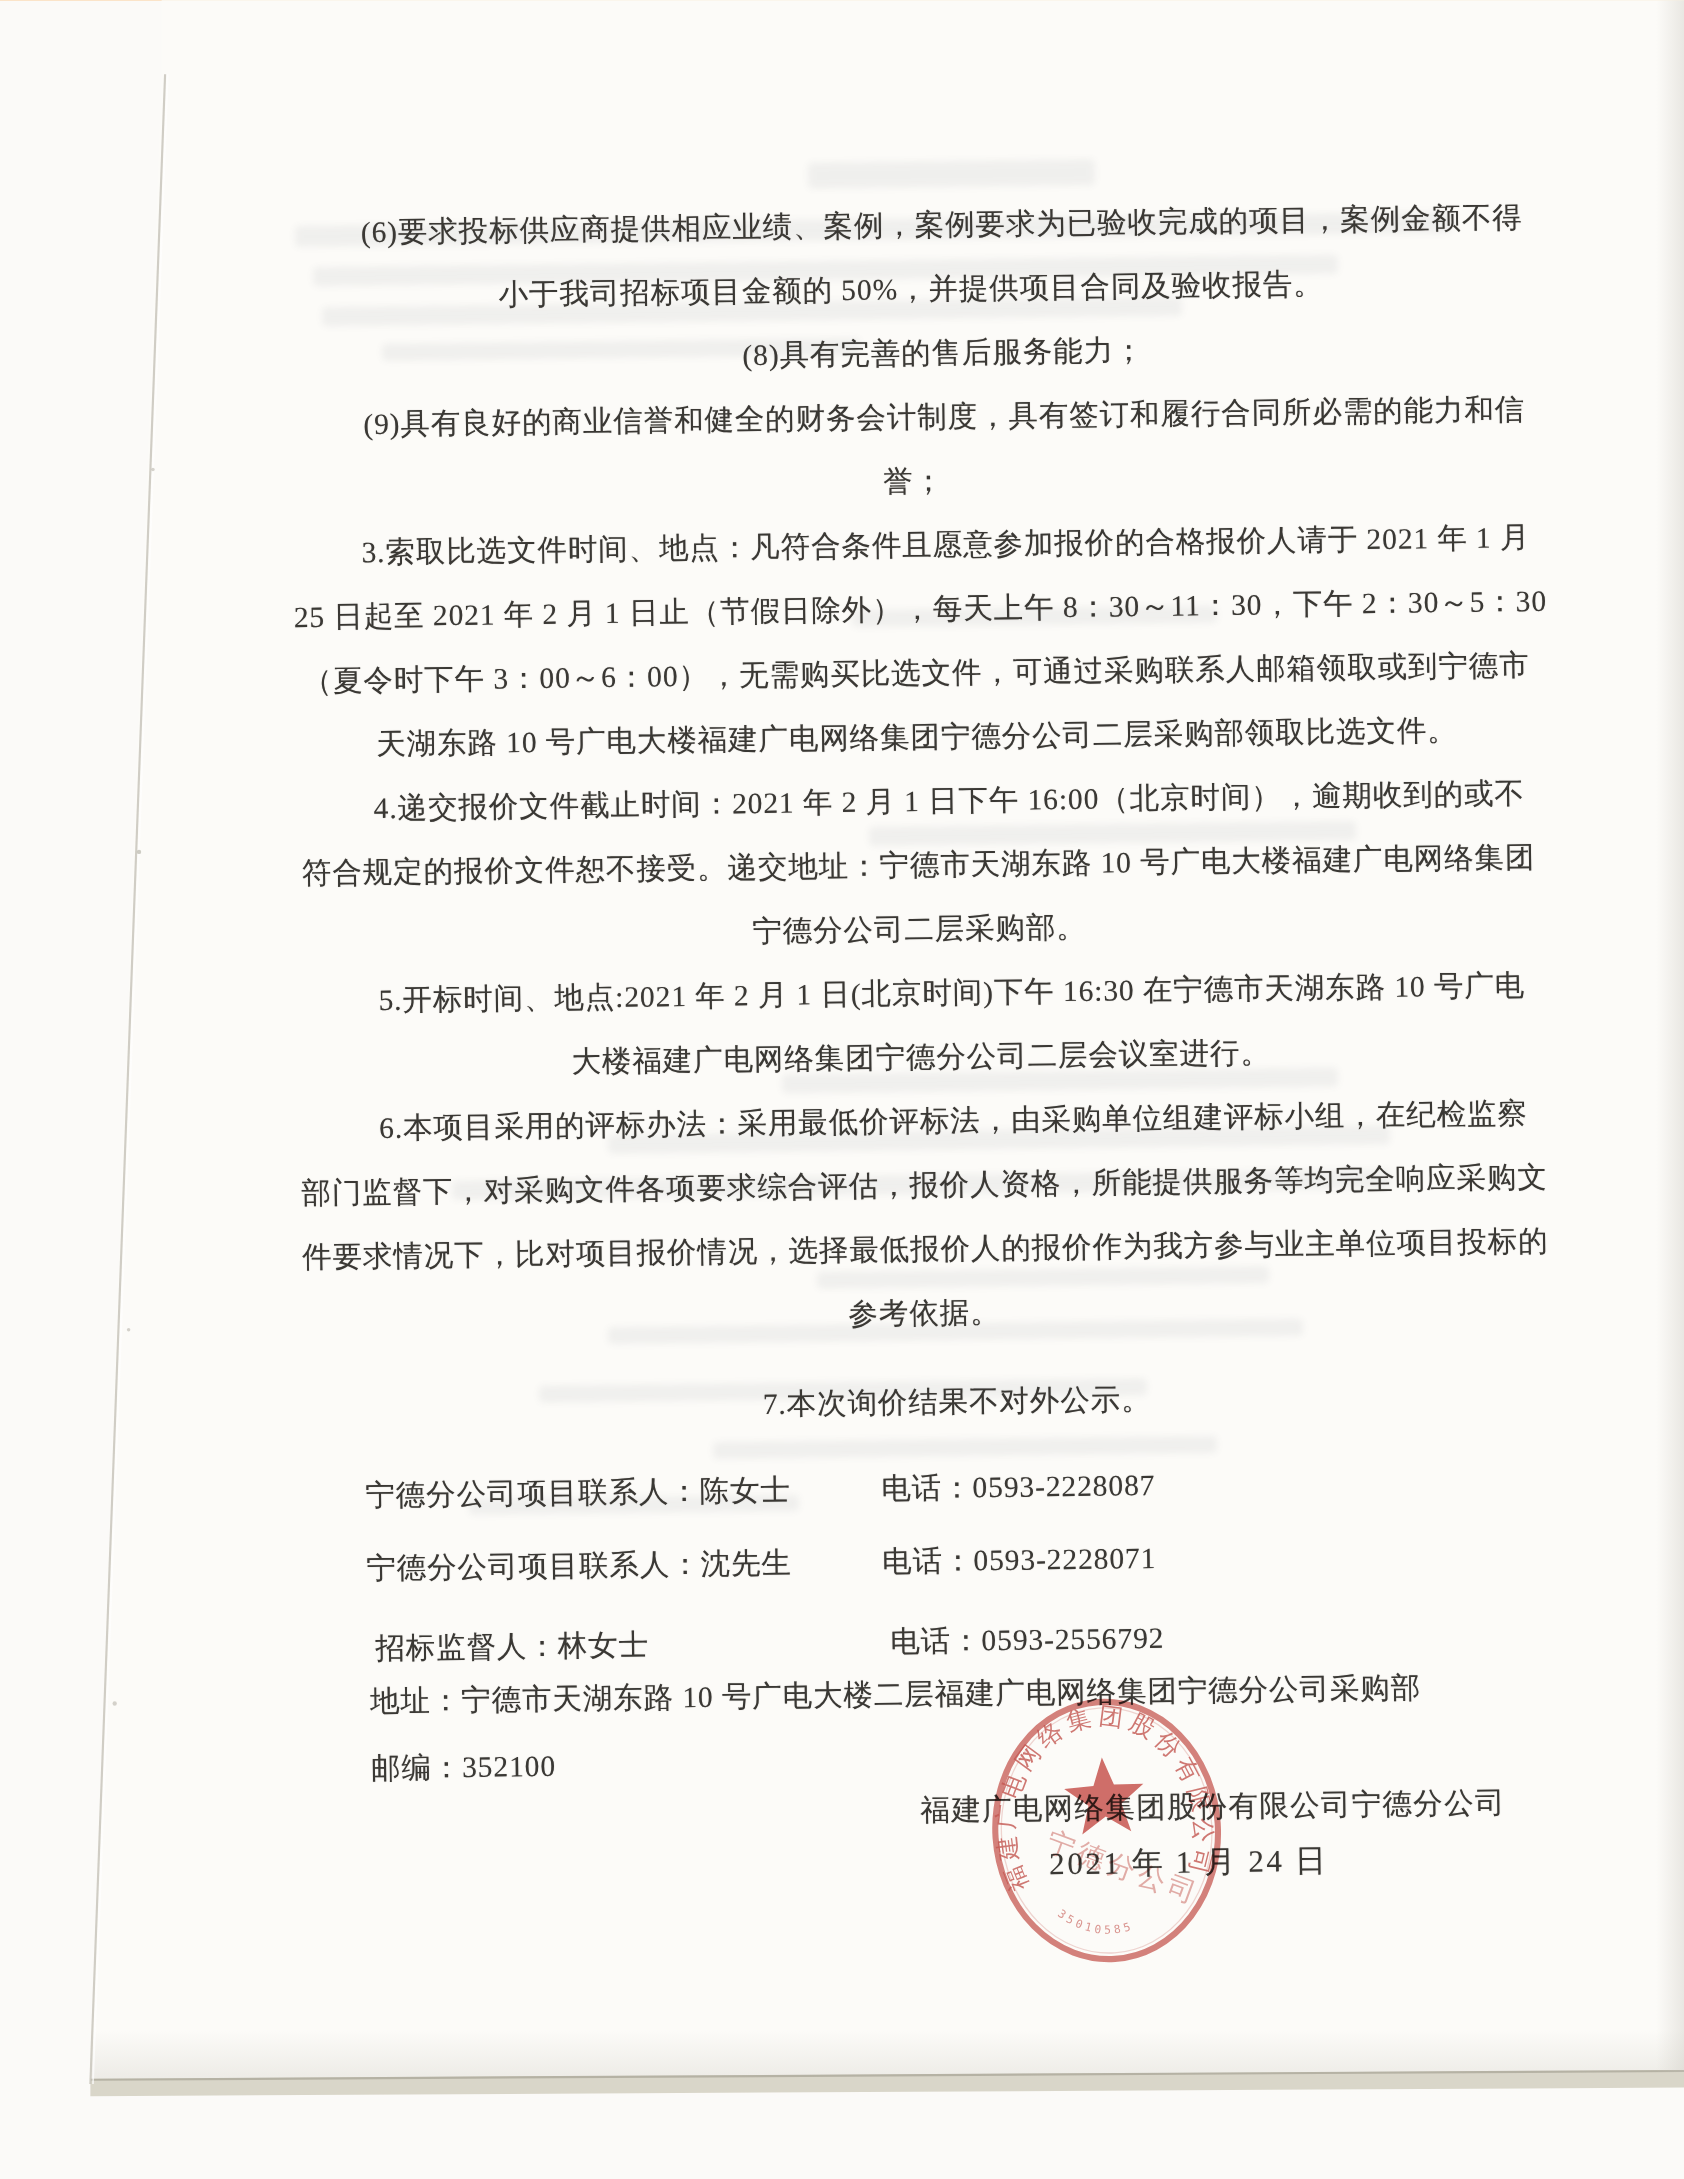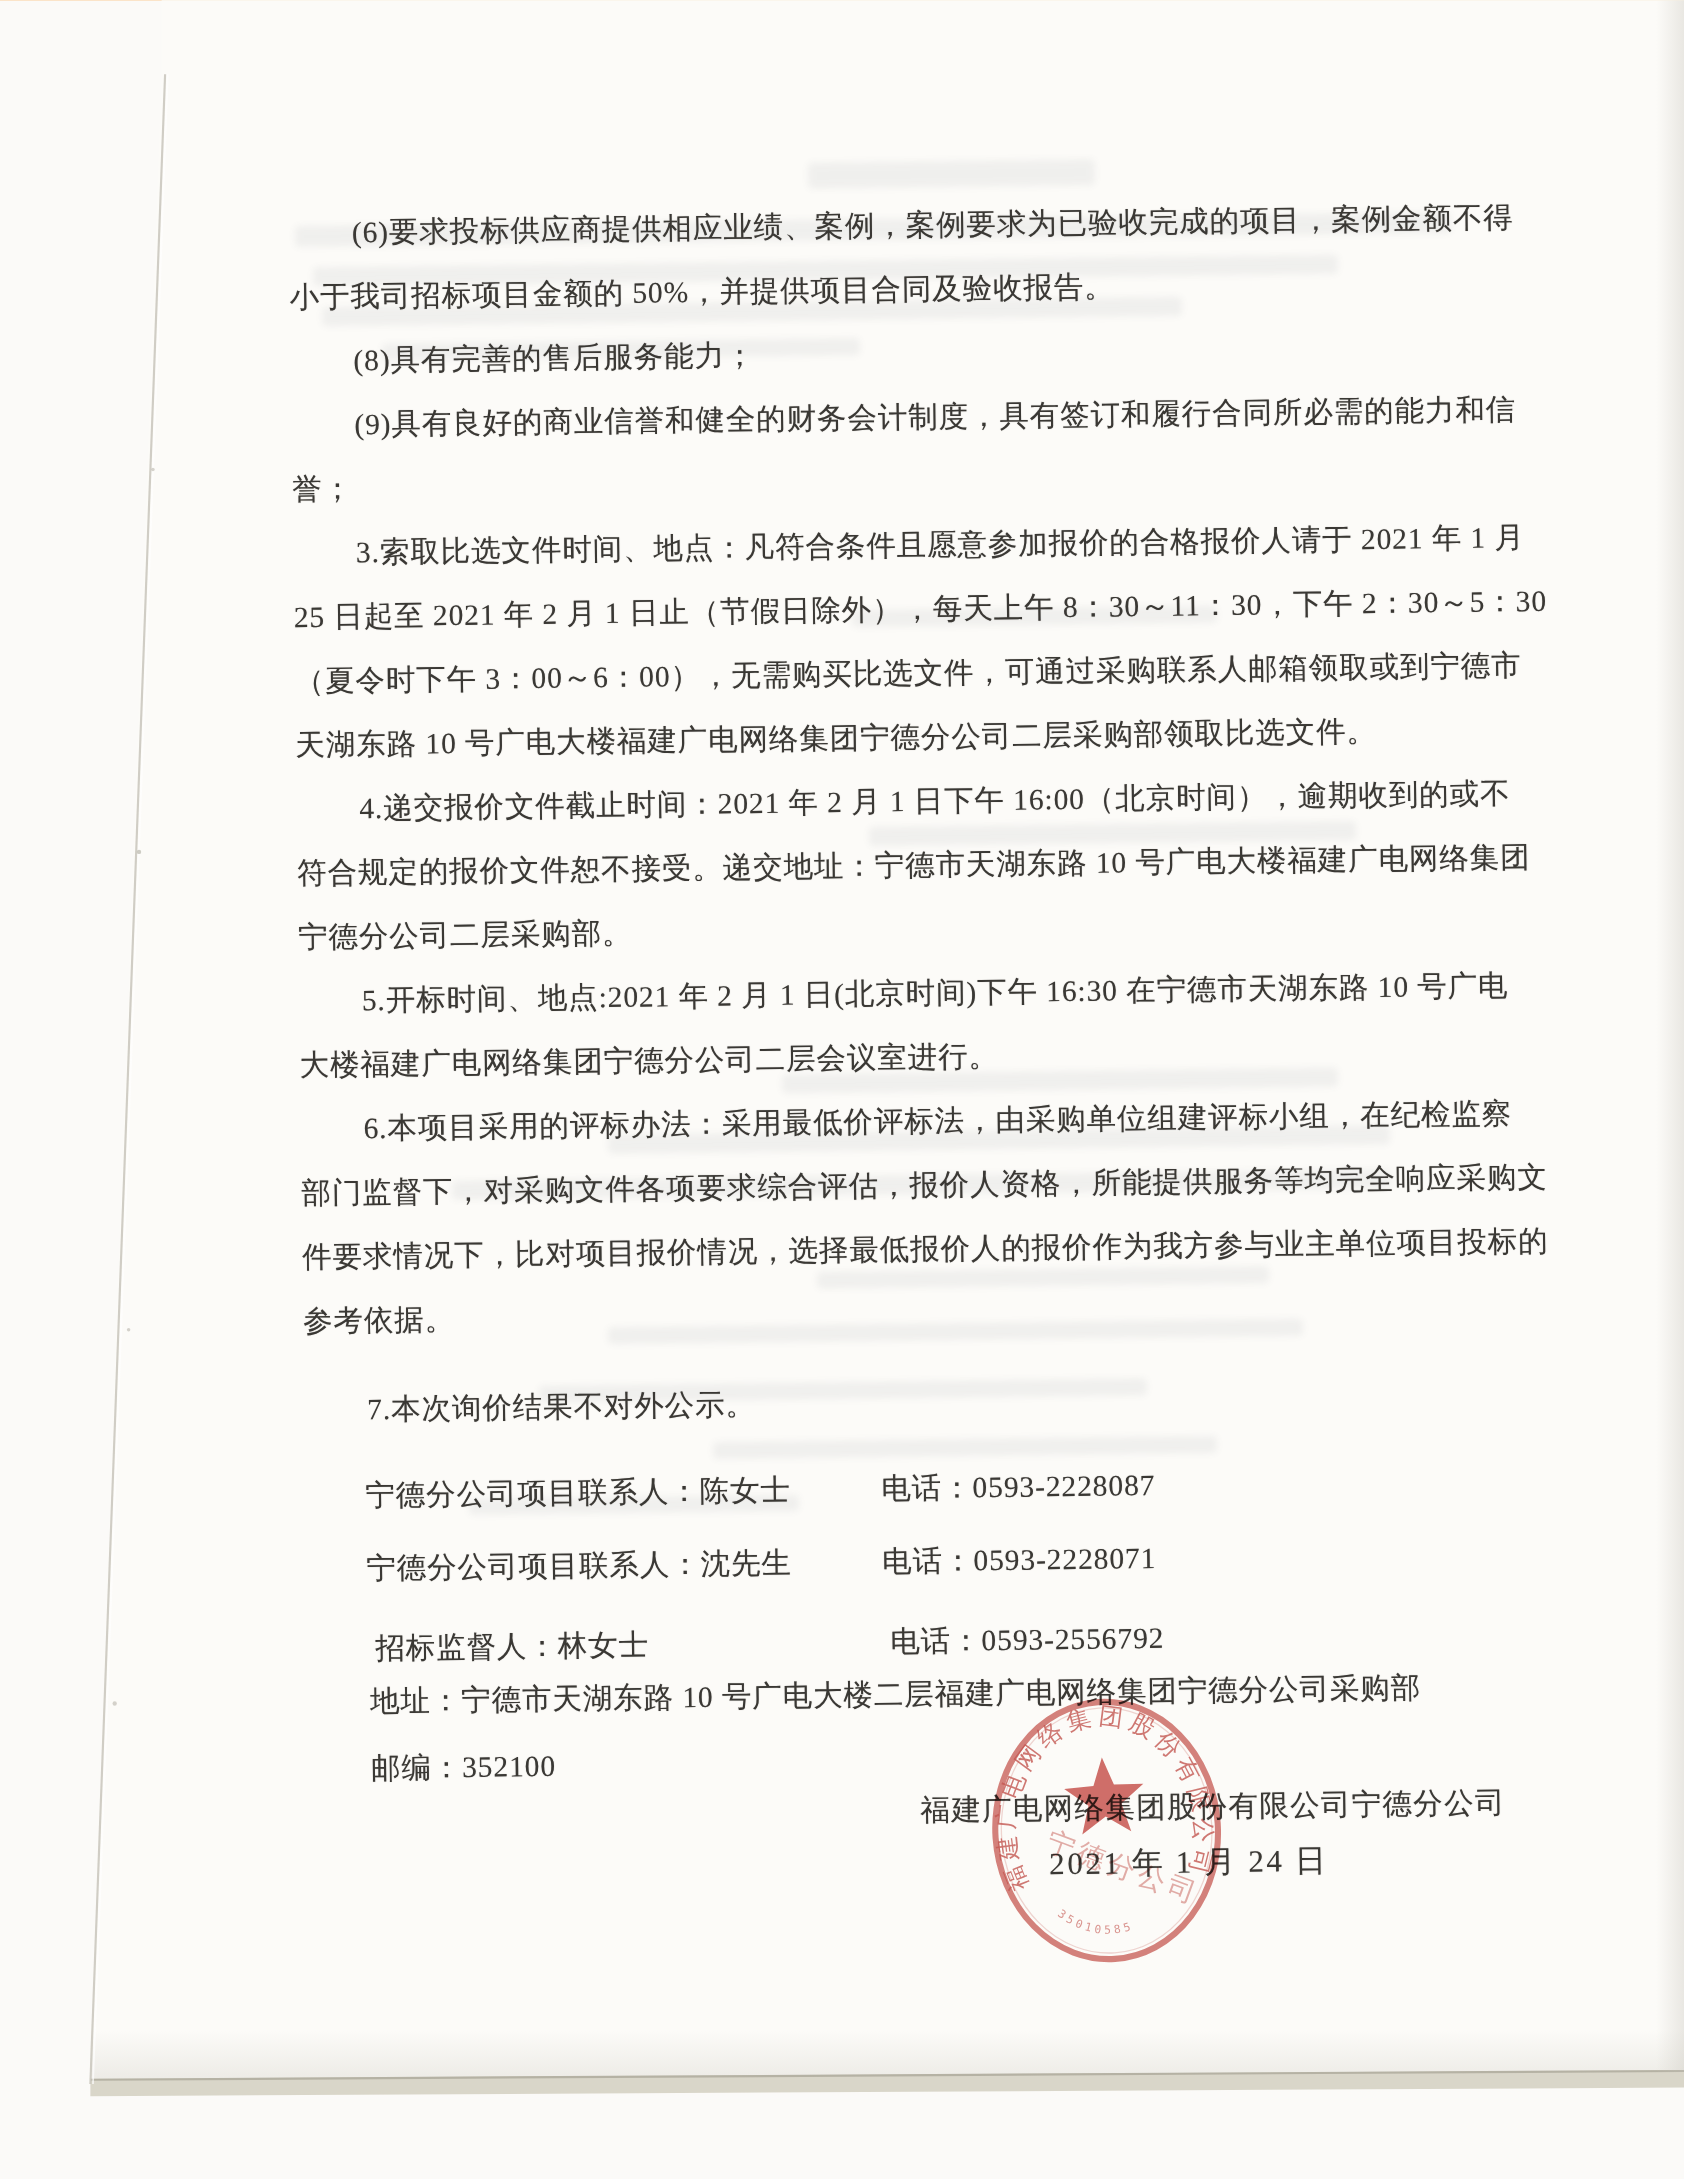--- a/index.html
+++ b/index.html
@@ -1,19 +1,20 @@
 <!DOCTYPE html>
 <html style="font-size:14px"><head>
 <meta charset="utf-8">
 <style>
   html,body{margin:0;padding:0;background:#e9e8e5;}
   .canvas{
     position:relative;width:1684px;height:2180px;overflow:hidden;
     background:#fdba74;
     font-family:"Liberation Serif","DejaVu Serif",serif;
+    text-align:center;
   }
   
   .artifact-layer{position:absolute;left:0;top:0;width:1684px;height:2180px;pointer-events:none;}
   
   .bleed-layer{position:absolute;left:0;top:0;width:1684px;height:2180px;}
   .bleed-bar{
     position:absolute;background:#5f6670;opacity:0.075;border-radius:4.3px;
     filter:blur(3.5px);transform:rotate(-0.7deg);
   }
   

